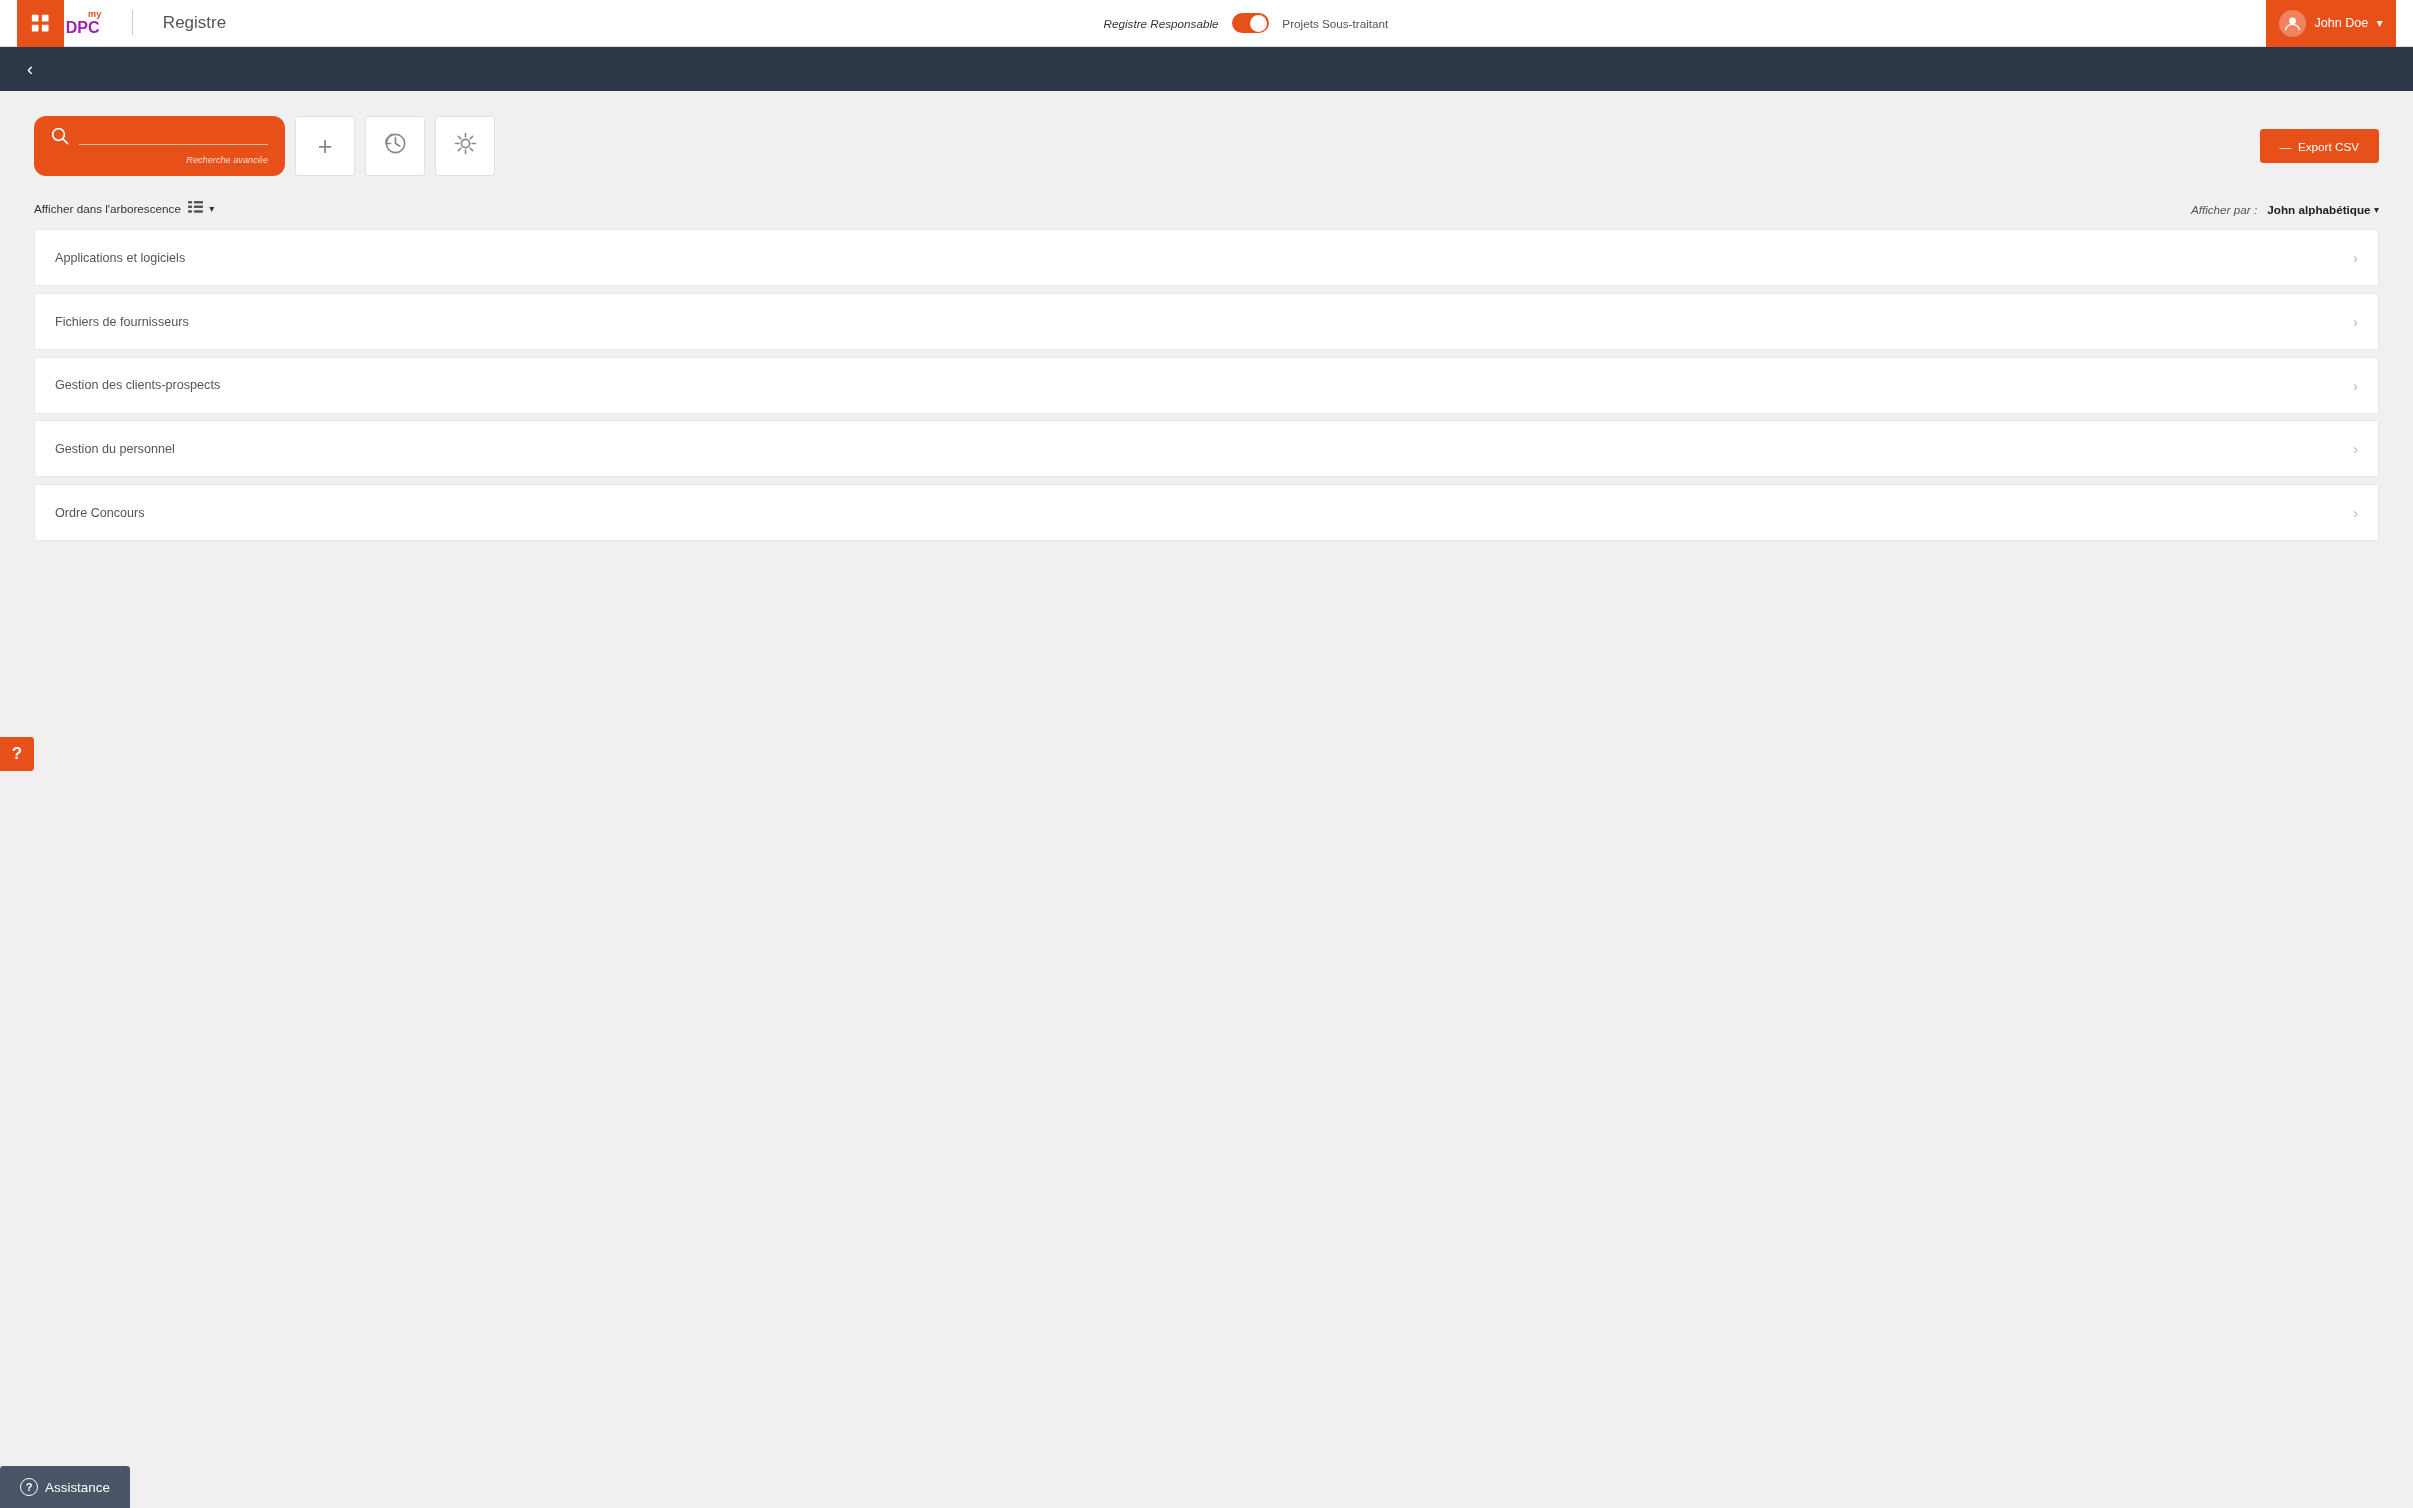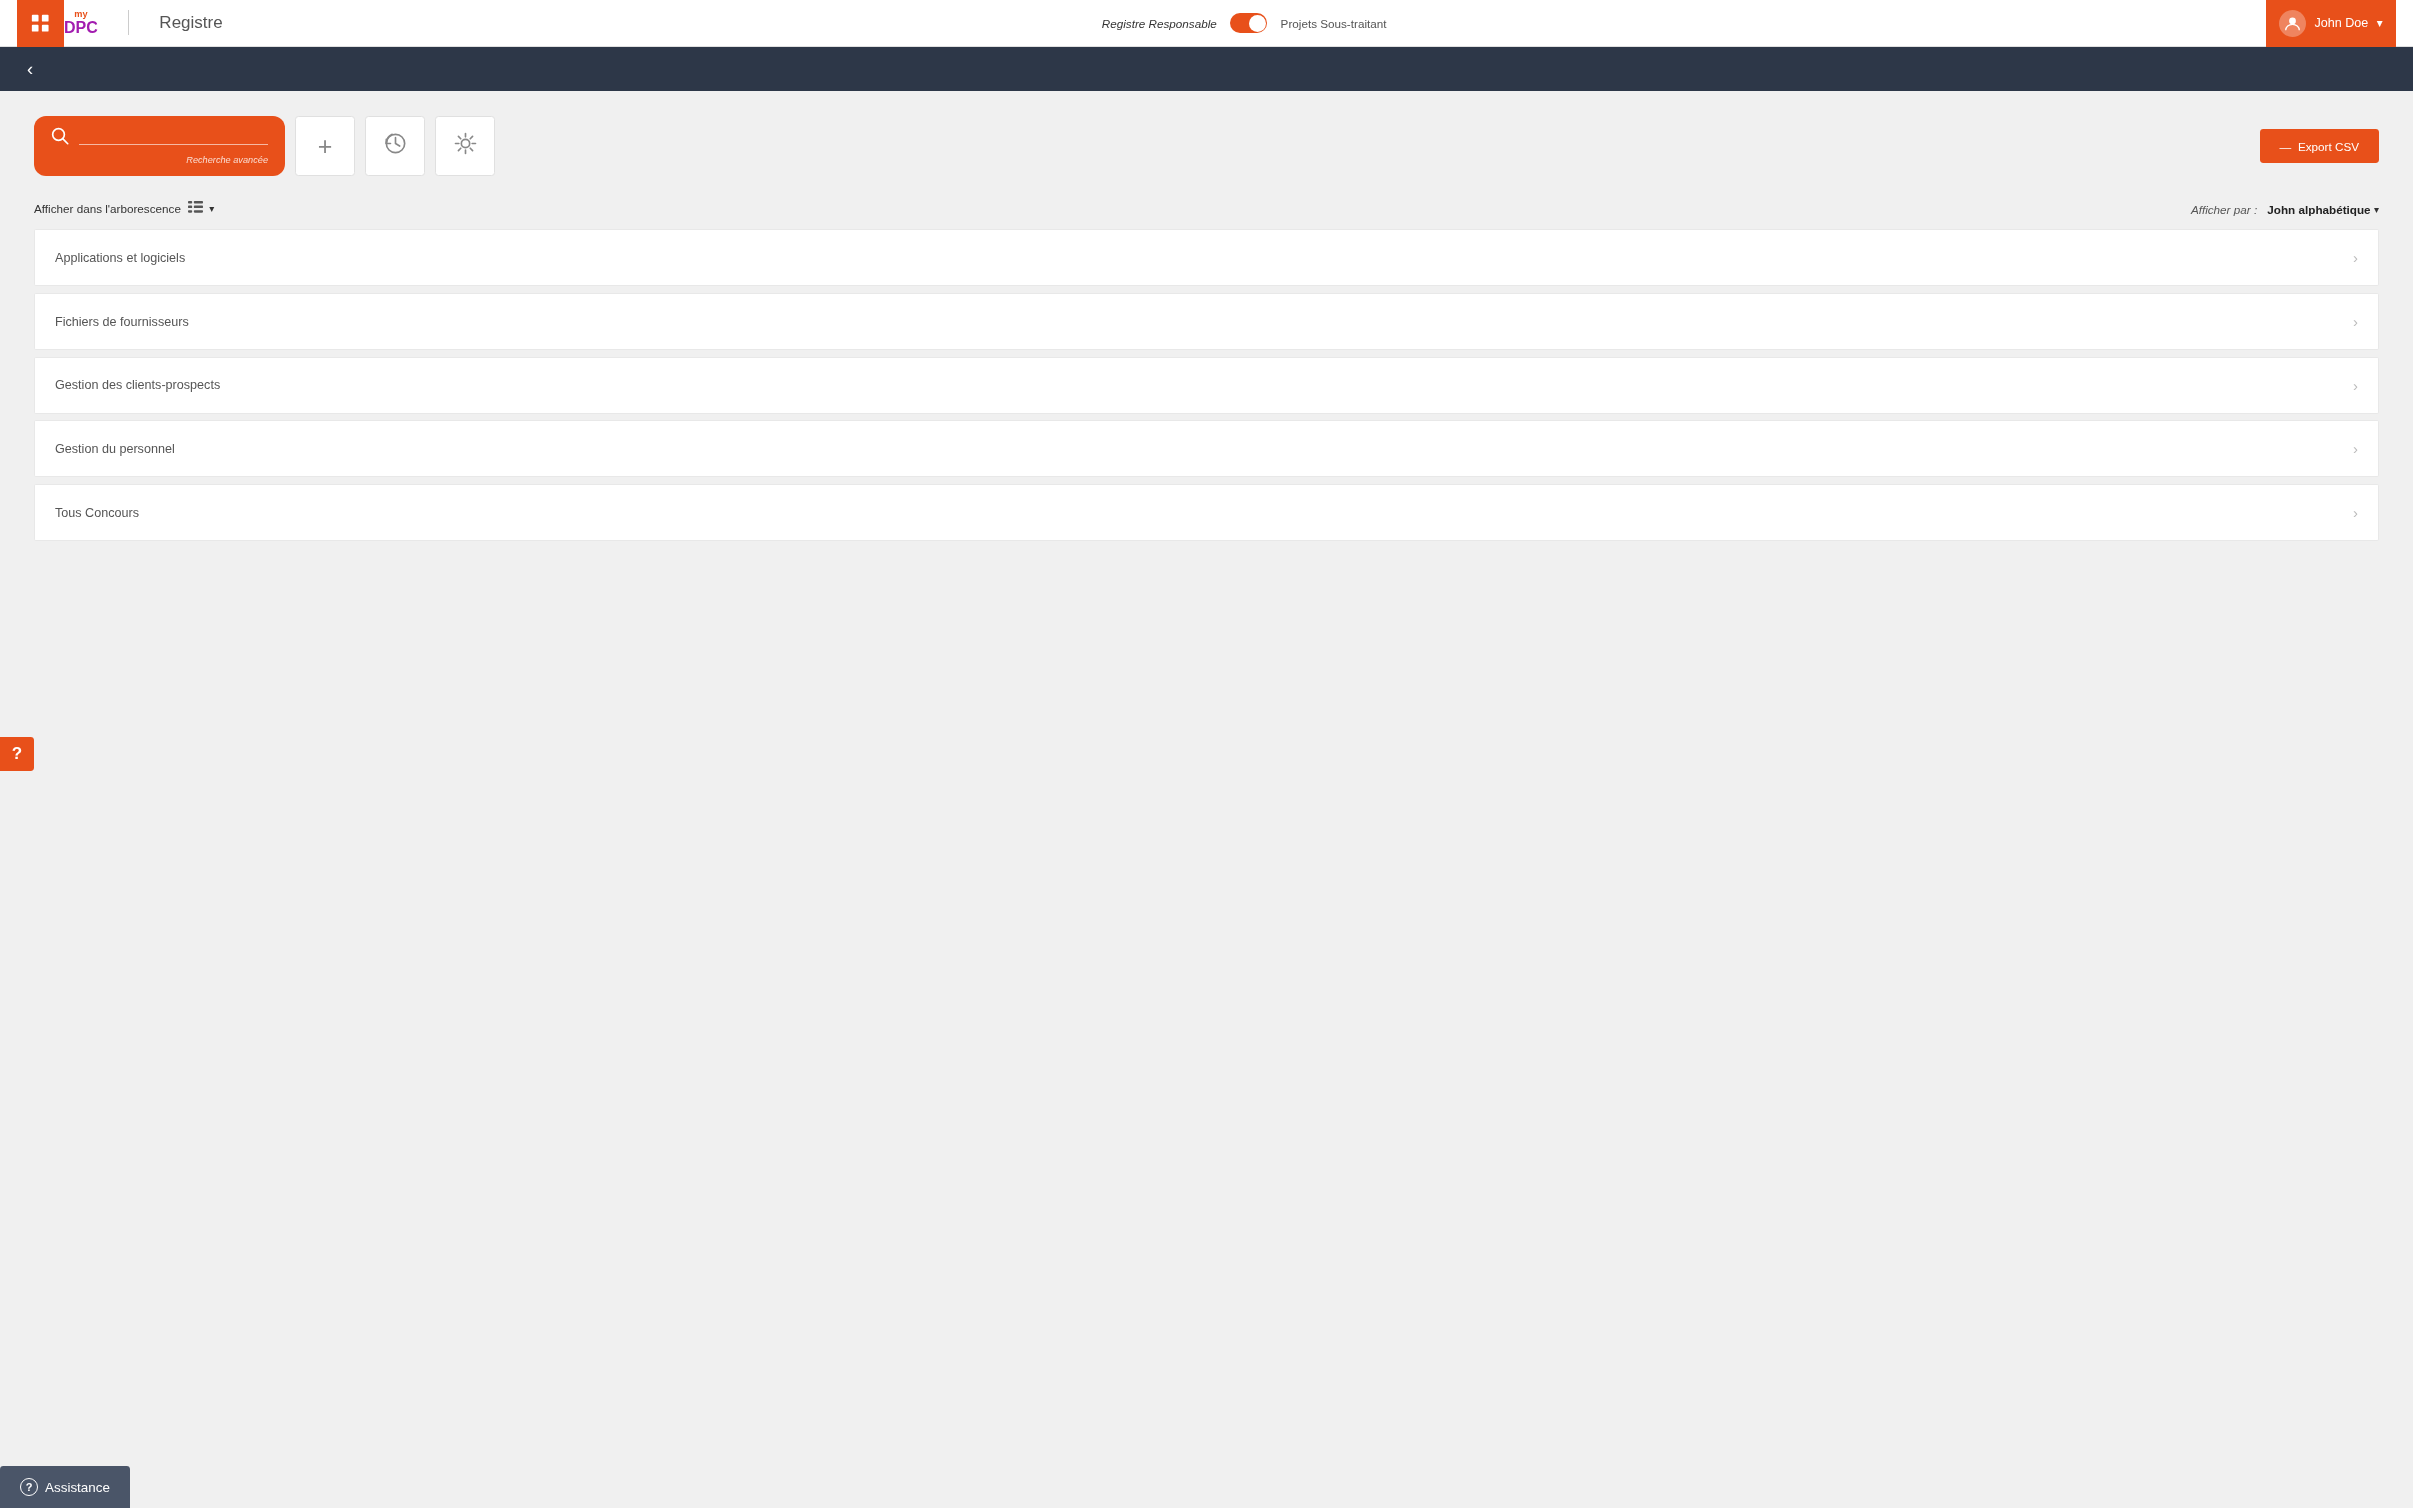--- a/index.html
+++ b/index.html
@@ -371,21 +371,21 @@
       <rect x="1" y="1" width="8" height="8" rx="1" fill="white"></rect>
       <rect x="13" y="1" width="8" height="8" rx="1" fill="white"></rect>
       <rect x="1" y="13" width="8" height="8" rx="1" fill="white"></rect>
       <rect x="13" y="13" width="8" height="8" rx="1" fill="white"></rect>
     </svg>
   </button>
 
   <div class="header-logo-area">
     <div class="logo-area">
       <div style="display:flex;flex-direction:column;align-items:center;gap:0;">
-        <span style="font-size:9.2px;color:#e8501a;font-weight:700;line-height:1;">my</span>
+        <span style="font-size:9.2px;color:#e8501a;font-weight:700;line-height:1;padding-left:24px;">my</span>
         <span style="font-size:16px;color:#a21caf;font-weight:900;line-height:1;">DPC</span>
       </div>
     </div>
     <div class="header-divider"></div>
     <span class="header-title">Registre</span>
   </div>
 
   <div class="header-center">
     <span class="toggle-label">Registre Responsable</span>
     <label class="toggle-switch">
@@ -491,21 +491,21 @@
     </div>
     <div class="list-item">
       <span class="list-item-label">Gestion des clients-prospects</span>
       <span class="list-item-arrow">›</span>
     </div>
     <div class="list-item">
       <span class="list-item-label">Gestion du personnel</span>
       <span class="list-item-arrow">›</span>
     </div>
     <div class="list-item">
-      <span class="list-item-label">Tous Concours</span>
+      <span class="list-item-label">Ordre Concours</span>
       <span class="list-item-arrow">›</span>
     </div>
   </div>
 </div>
 
 <div class="help-question">
   <span>?</span>
 </div>
 
 <button class="assistance-btn">

